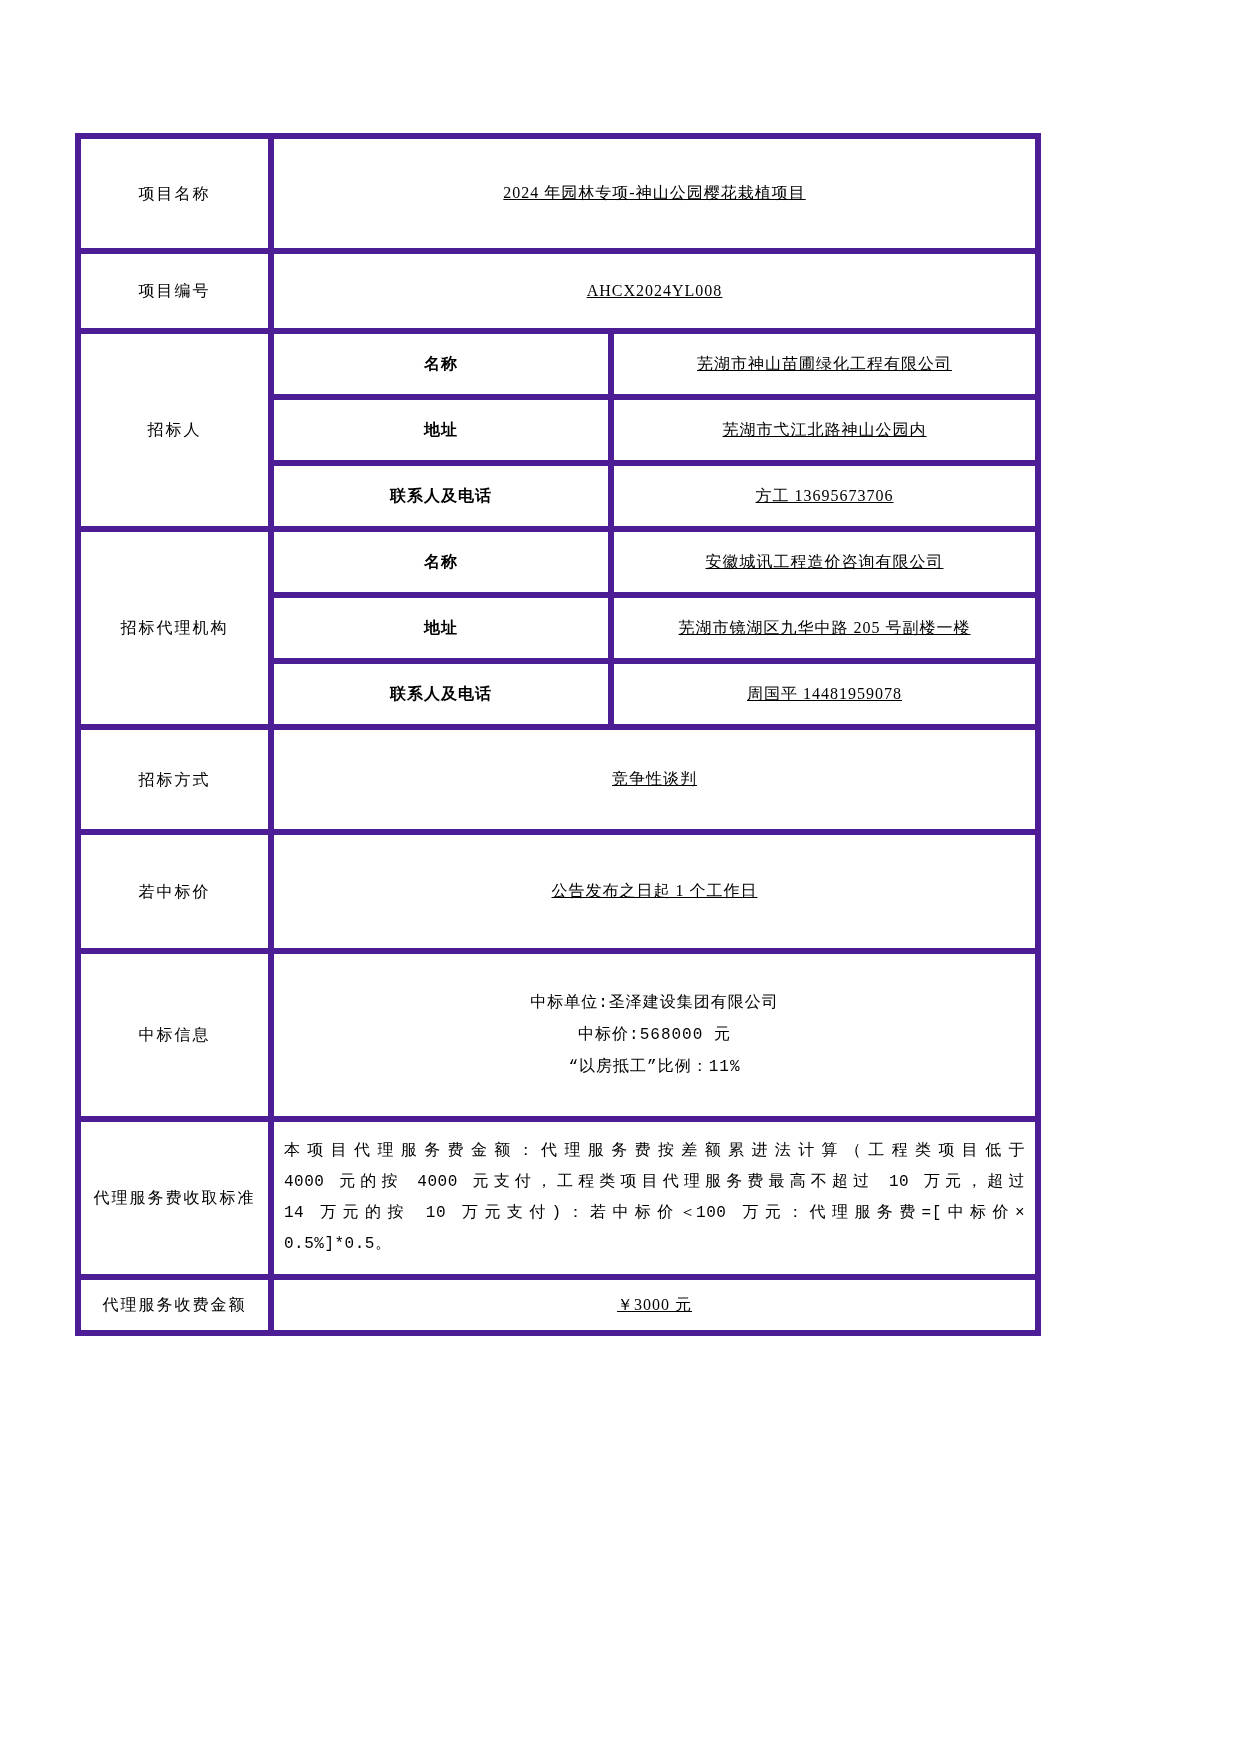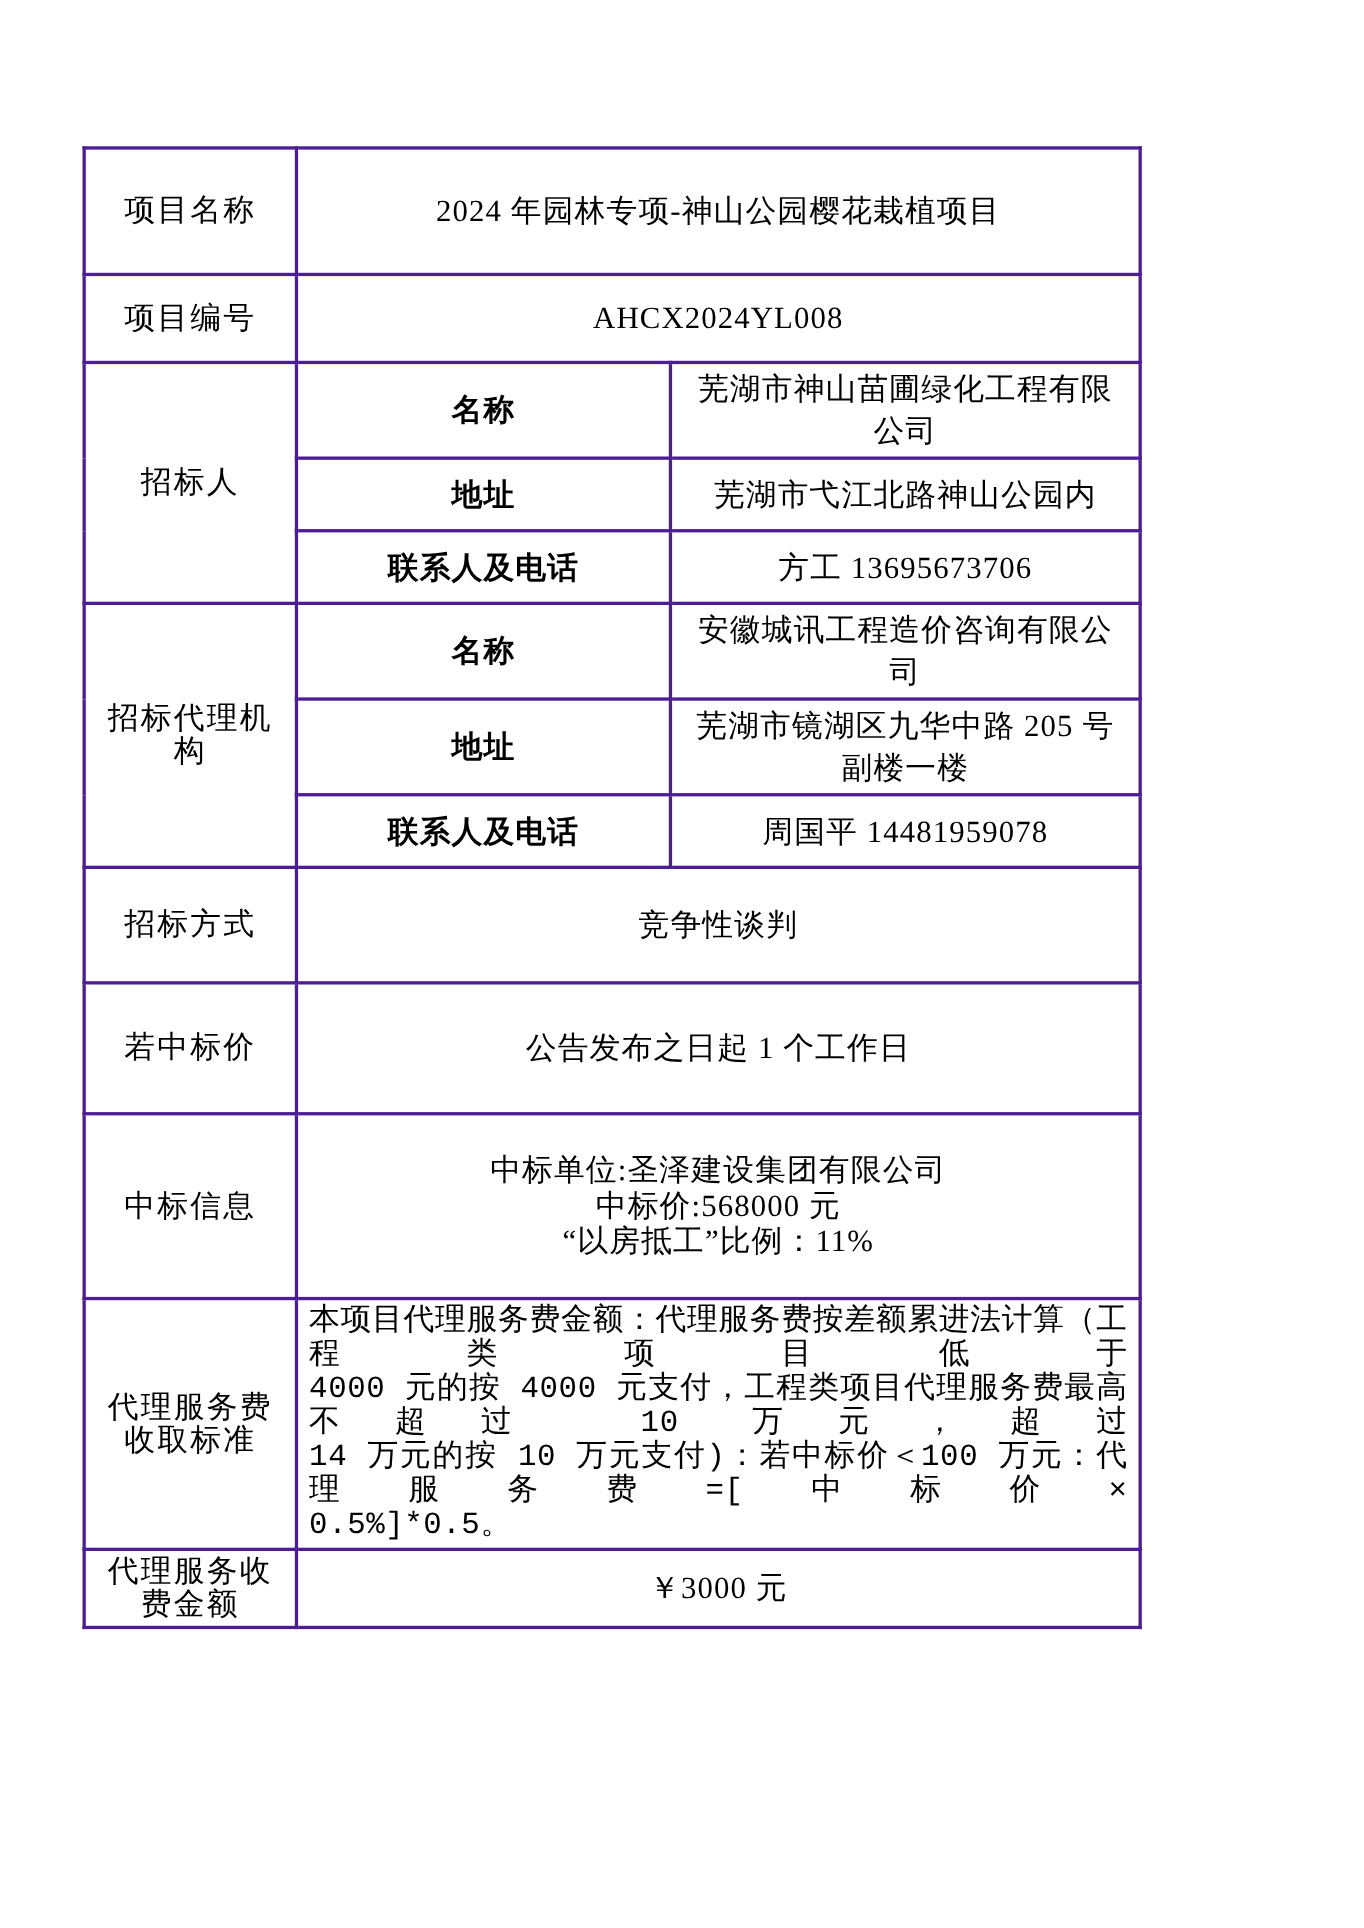--- a/index.html
+++ b/index.html
@@ -17,33 +17,33 @@
   .doc-table {
     position: absolute;
     left: 75px;
     top: 133px;
     width: 960px;
     border-collapse: collapse;
     table-layout: fixed;
     border: 2px solid #000000;
   }
   .doc-table td {
-    border: 3px solid #4c1d95;
-    font-size: 28px;
+    border: 6px solid #4c1d95;
+    font-size: 16px;
     text-align: center;
     vertical-align: middle;
     padding: 4px 10px;
     overflow: hidden;
     margin-top: 36px;
   }
   .bt2 { border-top: 2px solid #000000; }
   .lbl { letter-spacing: 2px; padding-left: 24px; padding-right: 24px; line-height: 30px; }
   .sublbl { letter-spacing: 1px; font-weight: bold; }
-  .val { letter-spacing: 1px; }
-  .award-line { text-align: center; line-height: 32px; letter-spacing: 1px; }
+  .val { letter-spacing: 1px; text-decoration: underline; }
+  .award-line { text-align: center; line-height: 32px; letter-spacing: 1px; font-family: Liberation Mono, monospace; }
   .para {
     text-align: left;
     padding: 10px 20px 14px 12px;
     vertical-align: middle;
   }
   .para-line {
     text-align: justify;
     text-align-last: justify;
     line-height: 31px;
     letter-spacing: 0.5px;

